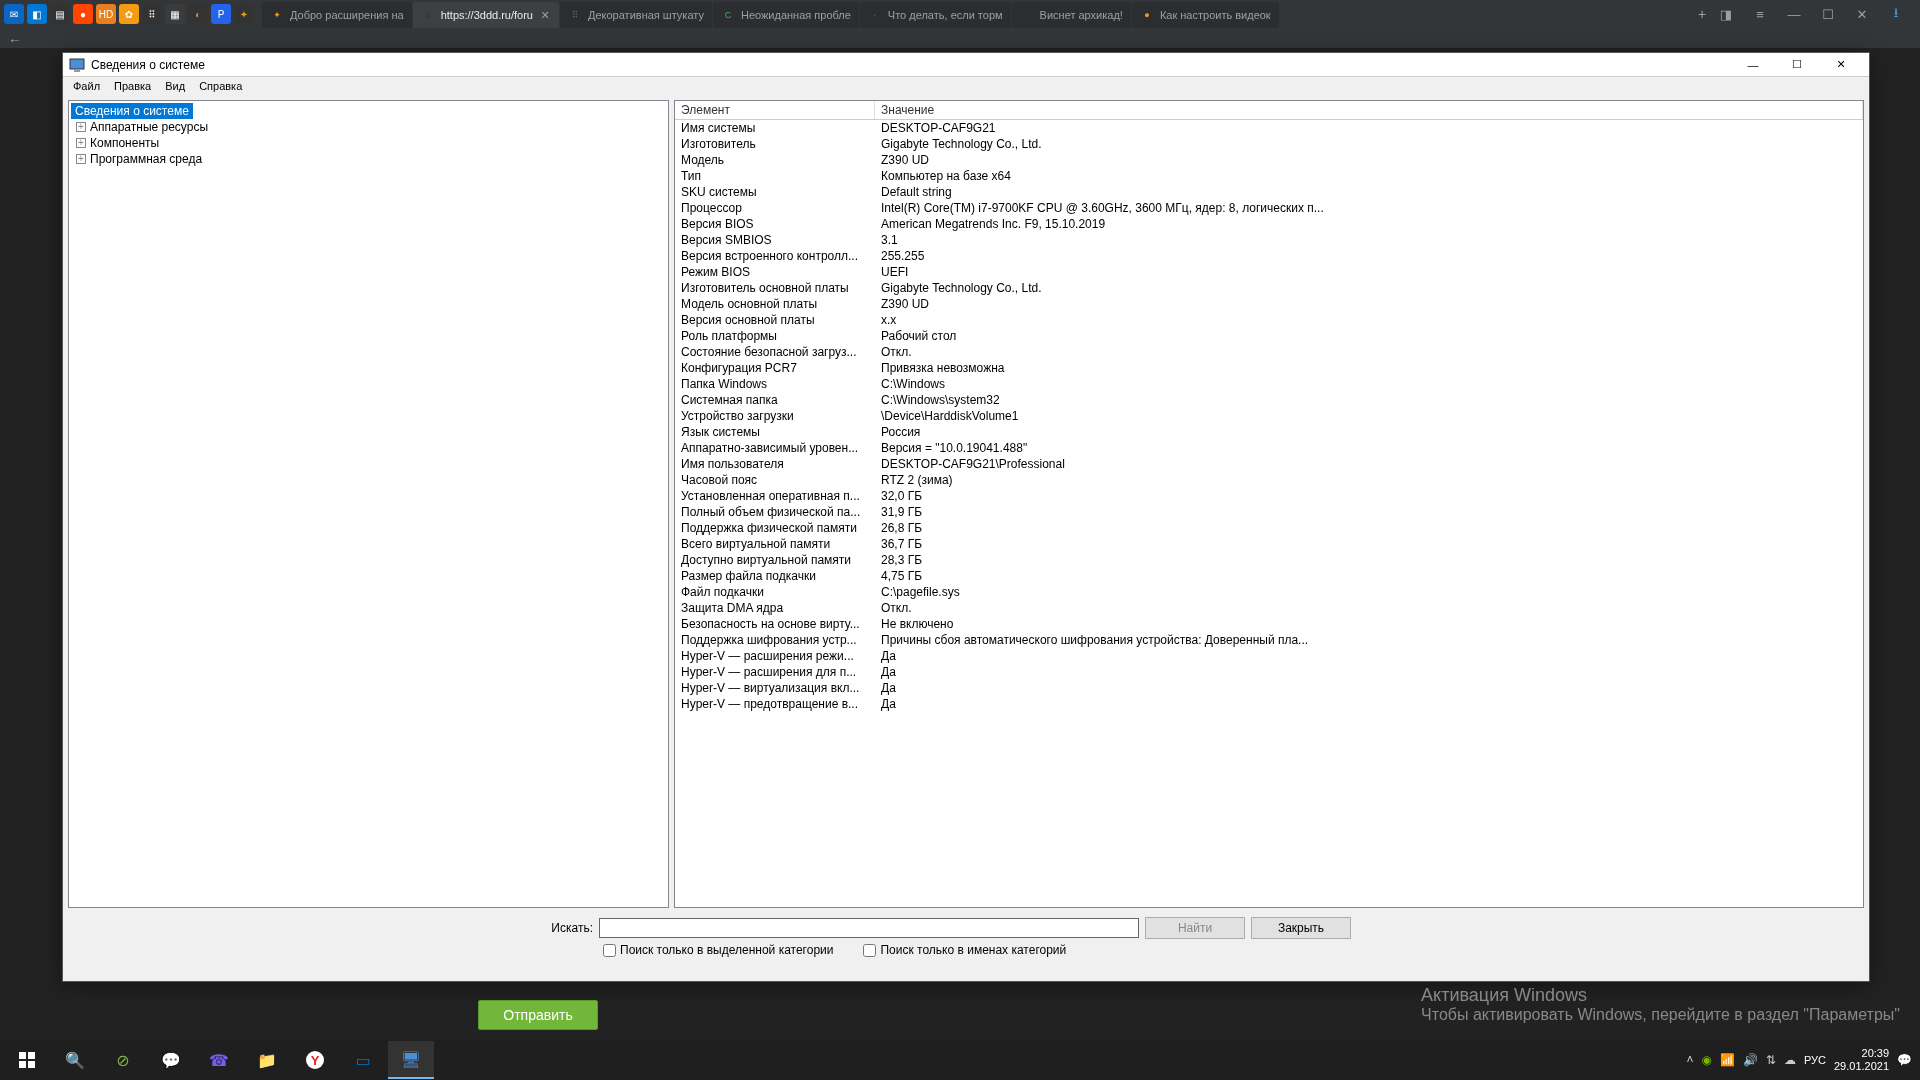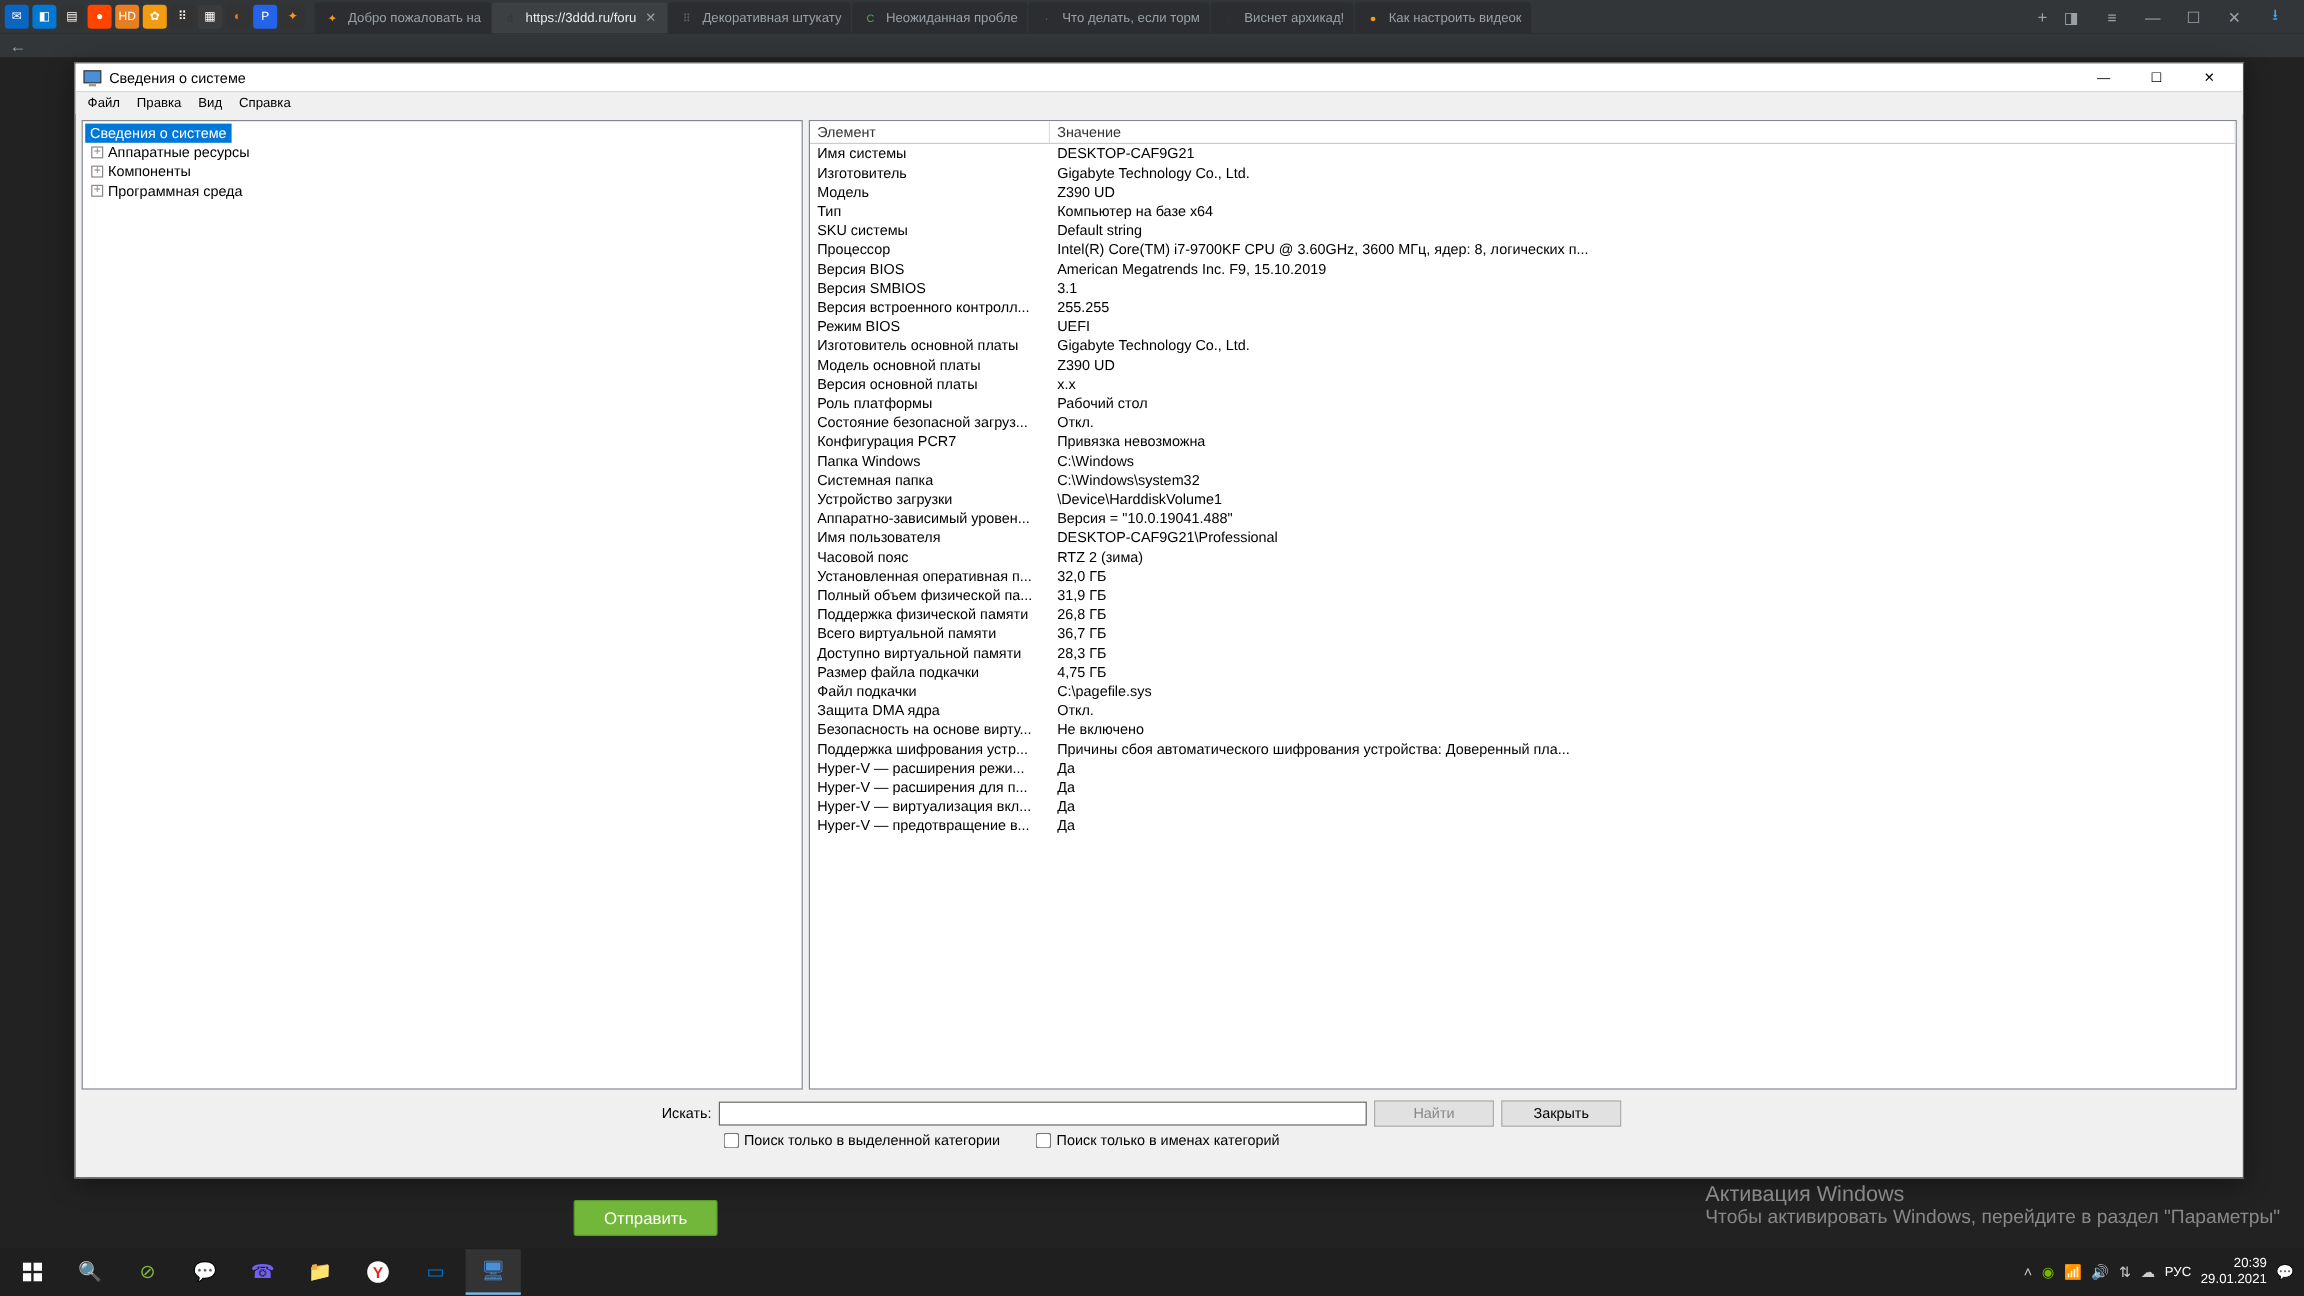--- a/index.html
+++ b/index.html
@@ -92,21 +92,21 @@
     <div class="app-icon" style="background:#f39c12">✿</div>
     <div class="app-icon" style="background:#333">⠿</div>
     <div class="app-icon" style="background:#3b3b3b">▦</div>
     <div class="app-icon" style="background:#333;color:#e67e22">◐</div>
     <div class="app-icon" style="background:#2563eb">P</div>
     <div class="app-icon" style="background:#333;color:#f39c12">✦</div>
   </div>
   <div class="tabs" id="tabs">
       <div class="tab">
         <span class="tab-favicon" style="color:#f39c12">✦</span>
-        <span class="tab-title">Добро пожаловать на</span>
+        <span class="tab-title">Добро расширения на</span>
       </div>
       <div class="tab active">
         <span class="tab-favicon" style="color:#333">d</span>
         <span class="tab-title">https://3ddd.ru/foru</span>
         <span class="tab-close">✕</span>
       </div>
       <div class="tab">
         <span class="tab-favicon" style="color:#666">⠿</span>
         <span class="tab-title">Декоративная штукату</span>
       </div>
@@ -258,20 +258,24 @@
             </div>
             <div class="list-row">
               <div class="cell col-elem">Системная папка</div>
               <div class="cell col-val">C:\Windows\system32</div>
             </div>
             <div class="list-row">
               <div class="cell col-elem">Устройство загрузки</div>
               <div class="cell col-val">\Device\HarddiskVolume1</div>
             </div>
             <div class="list-row">
+              <div class="cell col-elem">Язык системы</div>
+              <div class="cell col-val">Россия</div>
+            </div>
+            <div class="list-row">
               <div class="cell col-elem">Аппаратно-зависимый уровен...</div>
               <div class="cell col-val">Версия = "10.0.19041.488"</div>
             </div>
             <div class="list-row">
               <div class="cell col-elem">Имя пользователя</div>
               <div class="cell col-val">DESKTOP-CAF9G21\Professional</div>
             </div>
             <div class="list-row">
               <div class="cell col-elem">Часовой пояс</div>
               <div class="cell col-val">RTZ 2 (зима)</div>

